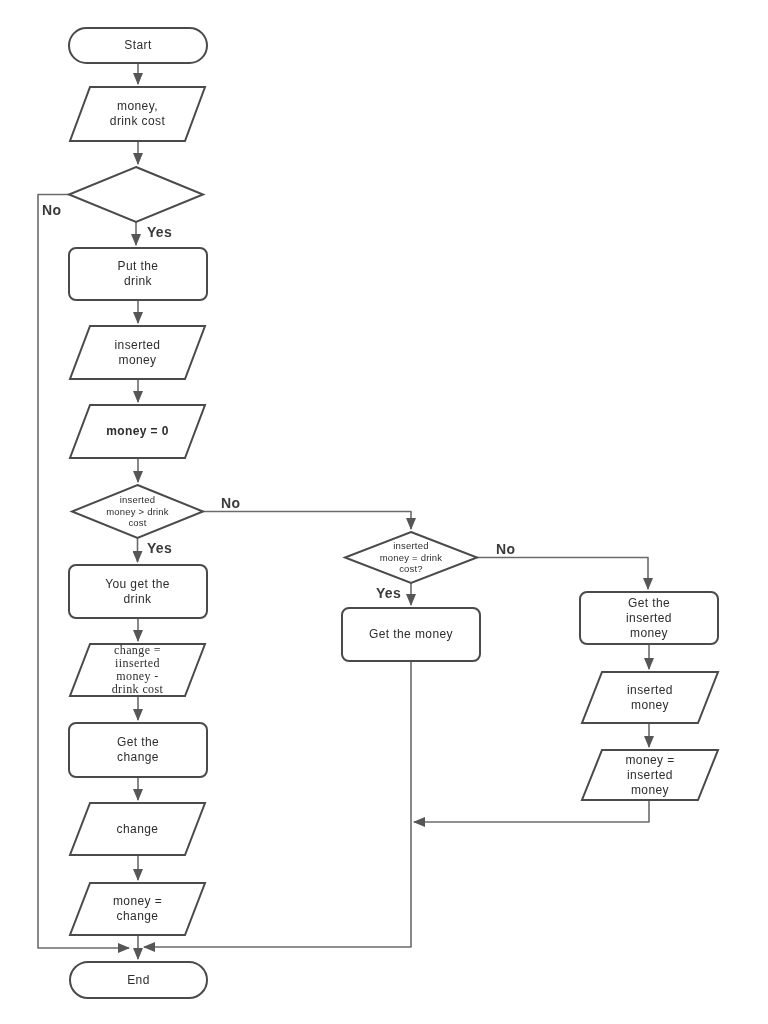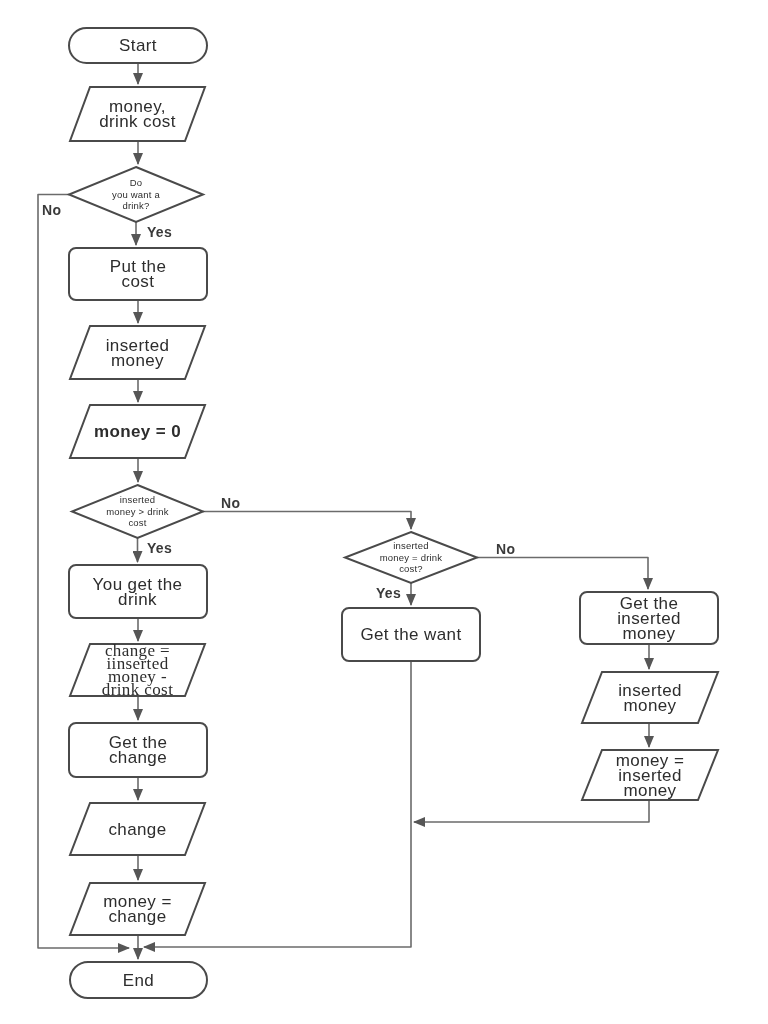--- a/index.html
+++ b/index.html
@@ -11,21 +11,21 @@
     position:relative; width:768px; height:1024px; background:var(--bg);
     font-family:"Liberation Sans", sans-serif; overflow:hidden;
   }
   .canvas svg{position:absolute;left:0;top:0;}
   .shape{fill:var(--fill); stroke:var(--border); stroke-width:2;}
   .edge{fill:none; stroke:var(--line); stroke-width:1.6; stroke-linejoin:round;}
   .arrowhead{fill:var(--arrow);}
   .lbl{
     position:absolute; display:flex; align-items:center; justify-content:center;
     text-align:center; white-space:pre-line; color:var(--text);
-    font-size:17px; line-height:15px; letter-spacing:0.4px;
+    font-size:12px; line-height:15px; letter-spacing:0.4px;
   }
   .lbl.small{font-size:9.5px; line-height:11.5px; letter-spacing:0.2px;}
   .lbl.calc{line-height:13px;}
   .elbl{
     position:absolute; font-weight:bold; font-size:14px;
     color:var(--elabel); letter-spacing:0.3px; white-space:nowrap;
   }
 </style>
 </head>
 <body>
@@ -76,25 +76,22 @@
     <polygon class="shape" points="411,532 477,557.5 411,583 345,557.5"></polygon>
     <rect class="shape" x="342" y="608" width="138" height="53" rx="7"></rect>
     <rect class="shape" x="580" y="592" width="138" height="52" rx="7"></rect>
     <path class="shape" d="M602,672 L718,672 L698,723 L582,723 Z"></path>
     <path class="shape" d="M602,750 L718,750 L698,800 L582,800 Z"></path>
   </svg>
 
   <div class="lbl" style="left:69px;top:28px;width:138px;height:35px;">Start</div>
   <div class="lbl" style="left:70px;top:87px;width:135px;height:54px;">money,
 drink cost</div>
-  <div class="lbl small" style="left:69px;top:167px;width:134px;height:55px;">Do
-you want a
-drink?</div>
   <div class="lbl" style="left:69px;top:248px;width:138px;height:52px;">Put the
-cost</div>
+drink</div>
   <div class="lbl" style="left:70px;top:326px;width:135px;height:53px;">inserted
 money</div>
   <div class="lbl" style="left:70px;top:405px;width:135px;height:53px;font-weight:bold;">money = 0</div>
   <div class="lbl small" style="left:72px;top:485px;width:131px;height:53px;">inserted
 money &gt; drink
 cost</div>
   <div class="lbl" style="left:69px;top:565px;width:137px;height:53px;">You get the
 drink</div>
   <div class="lbl calc" style="left:70px;top:644px;width:135px;height:52px;font-family:Liberation Serif, serif;">change =
 iinserted
@@ -102,21 +99,21 @@
 drink cost</div>
   <div class="lbl" style="left:69px;top:723px;width:138px;height:54px;">Get the
 change</div>
   <div class="lbl" style="left:70px;top:803px;width:135px;height:52px;">change</div>
   <div class="lbl" style="left:70px;top:883px;width:135px;height:52px;">money =
 change</div>
   <div class="lbl" style="left:70px;top:962px;width:137px;height:36px;border-radius:14px;">End</div>
   <div class="lbl small" style="left:345px;top:532px;width:132px;height:51px;">inserted
 money = drink
 cost?</div>
-  <div class="lbl" style="left:342px;top:608px;width:138px;height:53px;">Get the want</div>
+  <div class="lbl" style="left:342px;top:608px;width:138px;height:53px;">Get the money</div>
   <div class="lbl" style="left:580px;top:592px;width:138px;height:52px;">Get the
 inserted
 money</div>
   <div class="lbl" style="left:582px;top:672px;width:136px;height:51px;">inserted
 money</div>
   <div class="lbl" style="left:582px;top:750px;width:136px;height:50px;">money =
 inserted
 money</div>
 
   <div class="elbl" style="left:42px;top:202px;">No</div>

